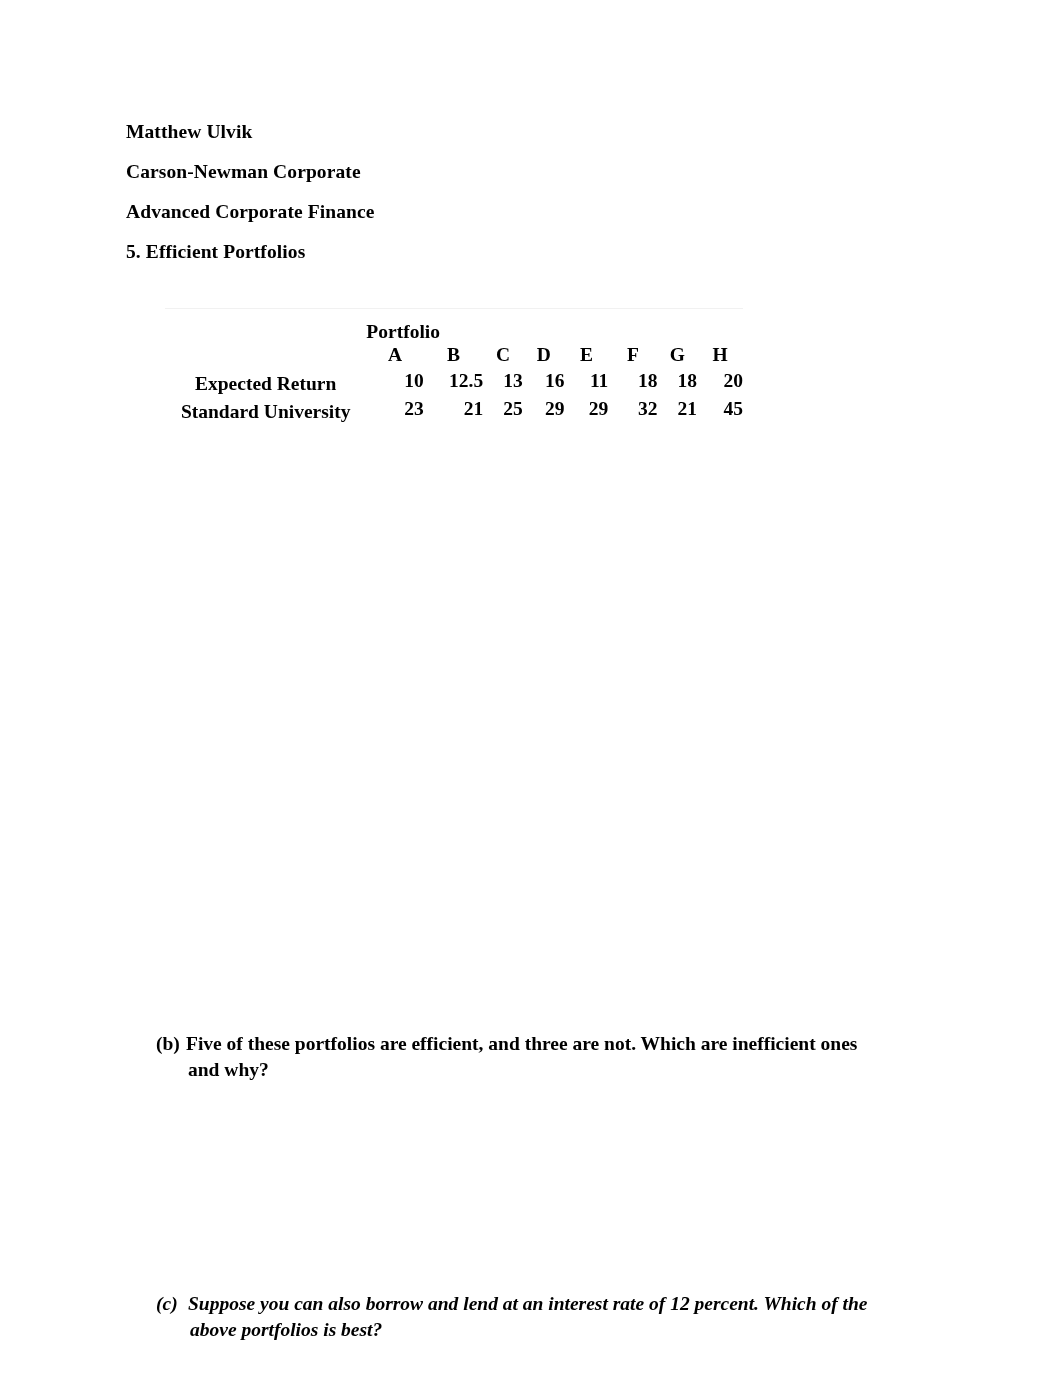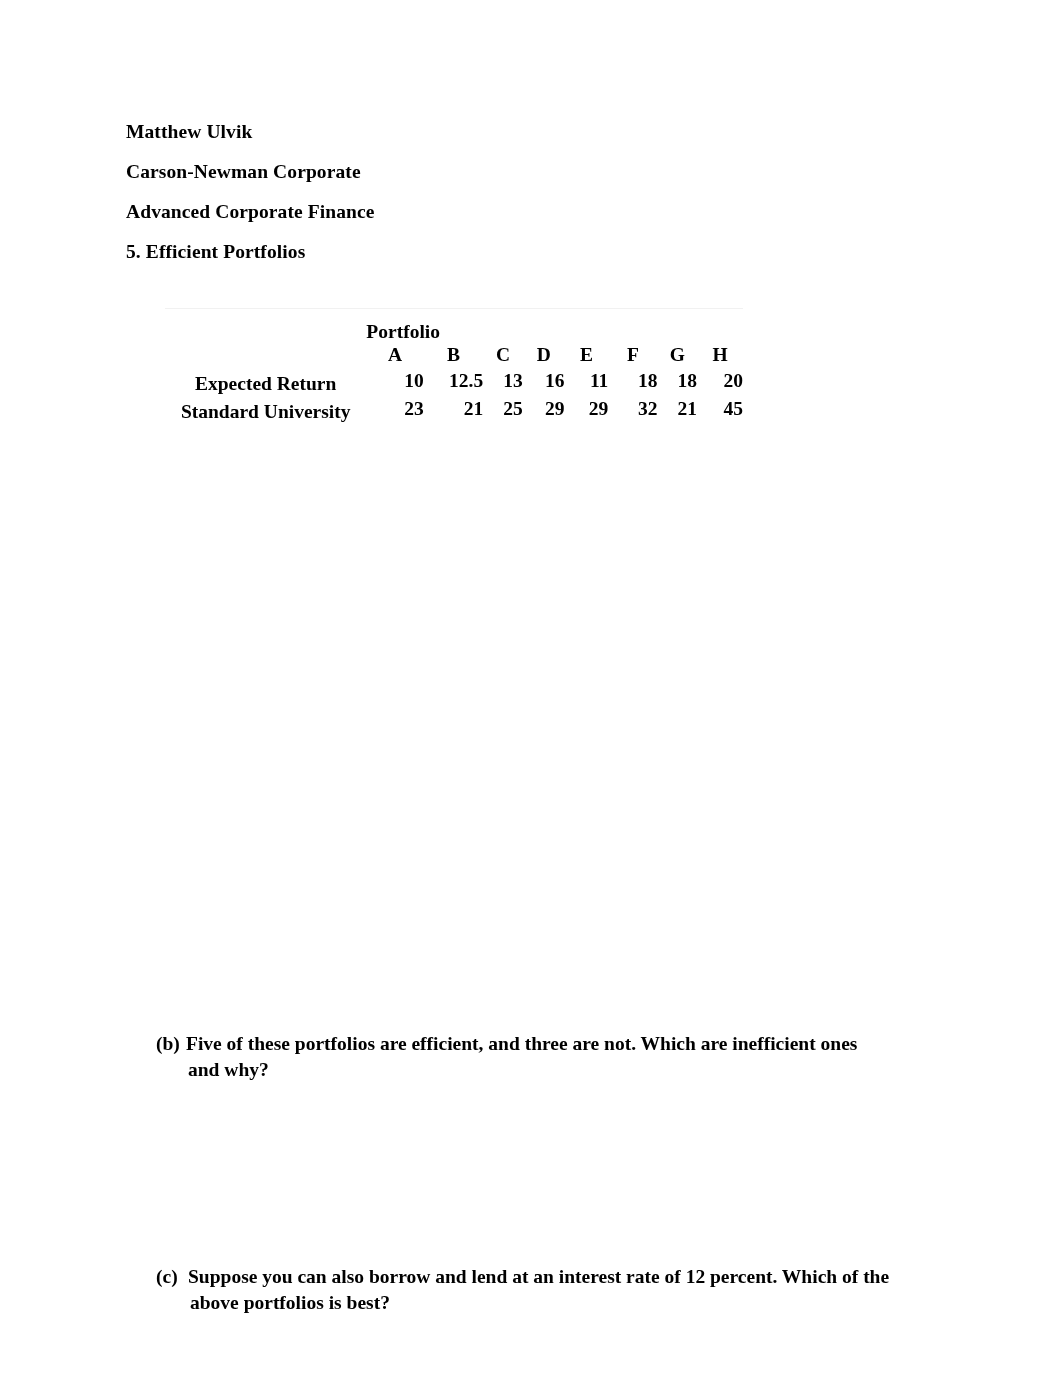--- a/index.html
+++ b/index.html
@@ -118,22 +118,23 @@
   .item-b {
     position: absolute;
     left: 156px;
     top: 1014px;
     width: 790px;
     margin-top: 17px;
   }
   .item-c {
     position: absolute;
     left: 156px;
-    top: 1264px;
+    top: 1291px;
     width: 820px;
+    font-style: italic;
   }
   .q-block {
     font-size: 19.5px;
     font-weight: bold;
     line-height: 1.33;
   }
   .q-line {
     white-space: nowrap;
   }
   .q-marker {

